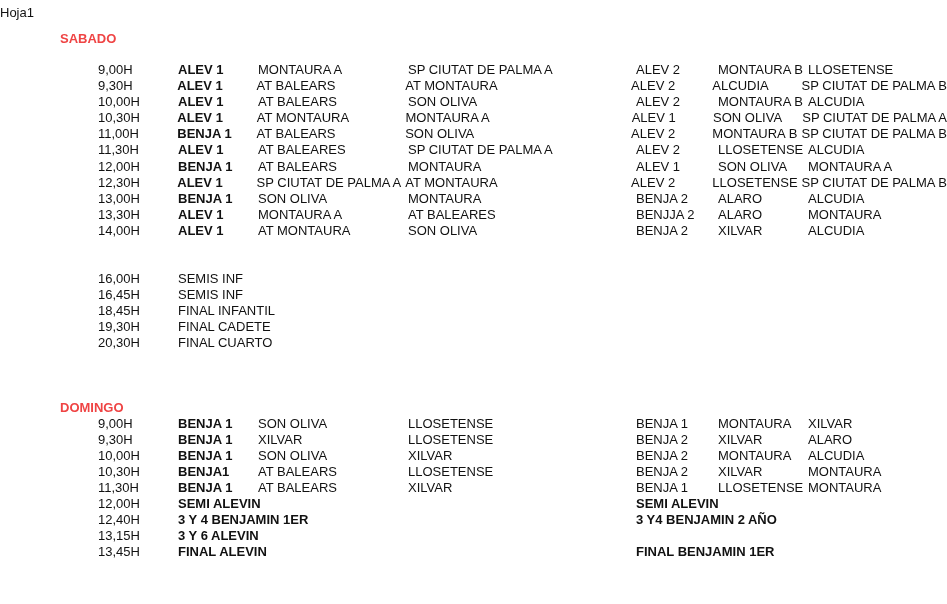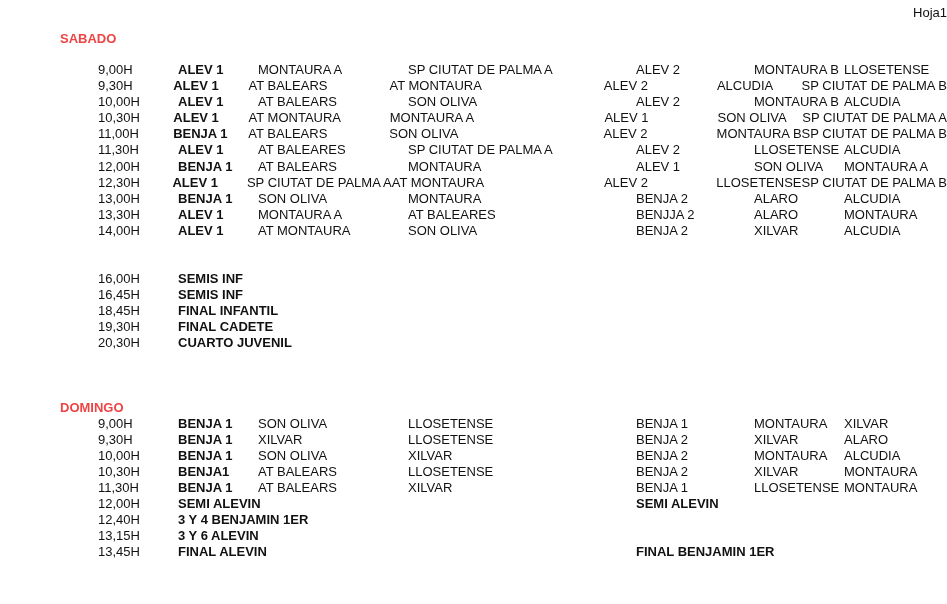--- a/index.html
+++ b/index.html
@@ -15,21 +15,21 @@
     font-family: "Liberation Sans", sans-serif;
     font-size: 13px;
     color: #111111;
     overflow: hidden;
   }
   .title {
     position: absolute;
     top: 5px;
     left: 0;
     width: 100%;
-    text-align: right;
+    text-align: left;
     color: #111111;
   }
   .day-label {
     position: absolute;
     left: 60px;
     font-weight: 700;
     color: #ef4444;
   }
   #saturday-label { top: 31px; }
   #sunday-label   { top: 400px; }
@@ -47,23 +47,23 @@
     height: 16.1px;
     line-height: 16.1px;
     white-space: nowrap;
   }
   .cell { display: block; overflow: visible; }
   .c-time  { width: 80px; margin-left: 38px; }
   .c-cat   { width: 80px;  font-weight: 700; }
   .c-team1 { width: 150px; }
   .c-team2 { width: 228px; }
   .c-cat2  { width: 82px;  font-weight: 400; }
-  .c-team3 { width: 90px; margin-left: 36px; }
+  .c-team3 { width: 90px; }
   .c-team4 { flex: 1; }
-  .c-event { font-weight: 700; }
+  .c-event { font-weight: 400; }
   .c-event-left  { width: 458px; font-weight: 700; }
   .c-event-right { flex: 1; font-weight: 700; }
 </style>
 </head>
 <body>
 
 <div class="page">
   <div class="title">Hoja1</div>
 
   <div class="day-label" id="saturday-label">SABADO</div>
@@ -180,21 +180,21 @@
       <div class="row">
         <span class="cell c-time">18,45H</span>
         <span class="cell c-event">FINAL INFANTIL</span>
       </div>
       <div class="row">
         <span class="cell c-time">19,30H</span>
         <span class="cell c-event">FINAL CADETE</span>
       </div>
       <div class="row">
         <span class="cell c-time">20,30H</span>
-        <span class="cell c-event">CUARTO JUVENIL</span>
+        <span class="cell c-event">FINAL CUARTO</span>
       </div>
     </div>
 
   <div class="day-label" id="sunday-label">DOMINGO</div>
   <div class="rows" id="sun-matches">
       <div class="row">
         <span class="cell c-time">9,00H</span>
         <span class="cell c-cat">BENJA 1</span>
         <span class="cell c-team1">SON OLIVA</span>
         <span class="cell c-team2">LLOSETENSE</span>
@@ -241,20 +241,21 @@
     </div>
   <div class="rows" id="sun-events">
       <div class="row">
         <span class="cell c-time">12,00H</span>
         <span class="cell c-event-left">SEMI ALEVIN</span>
         <span class="cell c-event-right">SEMI ALEVIN</span>
       </div>
       <div class="row">
         <span class="cell c-time">12,40H</span>
         <span class="cell c-event-left">3 Y 4 BENJAMIN 1ER</span>
+        <span class="cell c-event-right">3 Y4 BENJAMIN 2 AÑO</span>
       </div>
       <div class="row">
         <span class="cell c-time">13,15H</span>
         <span class="cell c-event-right">3 Y 6 ALEVIN</span>
       </div>
       <div class="row">
         <span class="cell c-time">13,45H</span>
         <span class="cell c-event-left">FINAL ALEVIN</span>
         <span class="cell c-event-right">FINAL BENJAMIN 1ER</span>
       </div>

